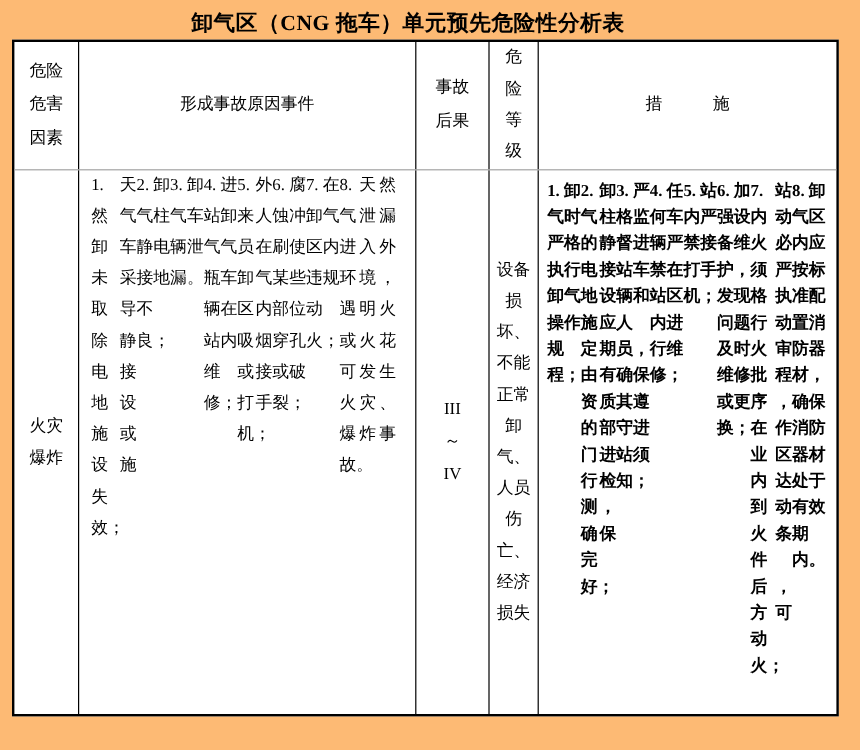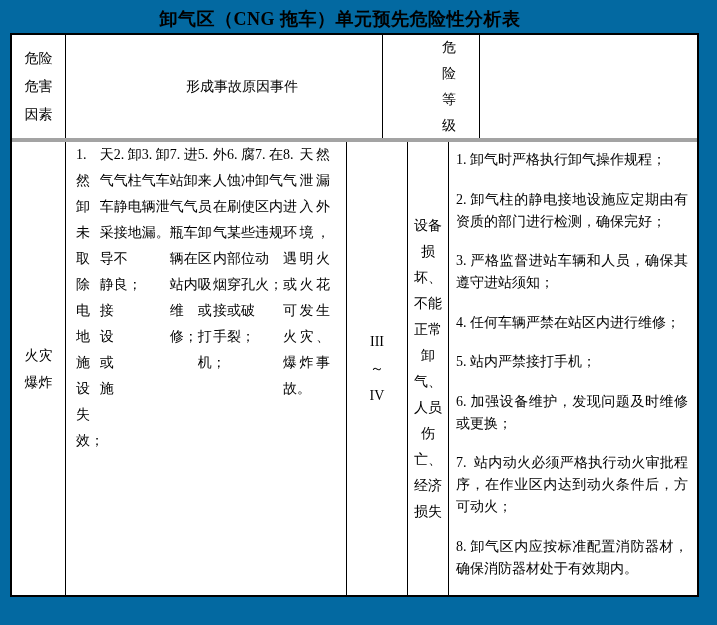--- a/index.html
+++ b/index.html
@@ -3,41 +3,41 @@
 <meta charset="utf-8">
 <style>
   * { box-sizing: border-box; }
   html, body { margin: 0; padding: 0; }
   body {
     width: 717px; height: 625px;
     background: #ffffff;
     color: #000000;
     font-family: "Liberation Serif", "DejaVu Serif", serif;
   }
-  .page { position: relative; width: 717px; height: 625px; background: #0369a1; overflow: hidden; }
+  .page { position: relative; width: 717px; height: 625px; background: #fdba74; overflow: hidden; }
 
   .doc-title {
     position: absolute; top: 7px; left: 0; width: 680px;
     text-align: center;
     font-size: 18px; font-weight: 700;
     letter-spacing: 0.5px;
     white-space: pre;
   }
 
   .hz-table {
     position: absolute; left: 10px; top: 33px;
     width: 689px; height: 564px;
     border: 2px solid #000;
     display: grid;
     grid-template-rows: 107px 1fr;
     background: #fff;
     font-size: 14px;
   }
   .tr { display: grid; grid-template-columns: 54px 281px 61px 41px 1fr; min-height: 0; }
-  .tr.header { border-bottom: 4px solid #a3a3a3; gap: 36px; }
+  .tr.header { border-bottom: 1px solid #a3a3a3; }
   .td { border-right: 1px solid #000; min-width: 0; overflow: hidden; }
   .td:last-child { border-right: none; }
 
   .center {
     display: flex; flex-direction: column;
     align-items: center; justify-content: center;
     text-align: center;
   }
 
   
@@ -53,22 +53,23 @@
     padding: 0 16px 0 10px;
   }
   .cause { margin: 0 0 9px 0; line-height: 26px; text-align: justify; }
   .cause:nth-child(7) { margin-bottom: 12px; }
   .cause:last-child { margin-bottom: 0; }
 
   .cell-consequence .v-line { line-height: 26px; white-space: pre; }
   .cell-risk .v-line { line-height: 27px; white-space: pre; }
 
   .cell-measures {
-    display: flex; flex-direction: column; justify-content: space-between;
+    display: flex; flex-direction: row; justify-content: flex-start;
     padding: 7px 9px 0 7px;
+    font-weight: bold;
   }
   .measure { margin: 0 0 16px 0; line-height: 22px; text-align: justify; }
   .measure:last-child { margin-bottom: 15px; }
 </style>
 </head>
 <body>
 
 <div class="page">
 
   <div class="doc-title">卸气区（CNG 拖车）单元预先危险性分析表</div>
@@ -76,20 +77,24 @@
   <div class="hz-table">
 
     <div class="tr header">
       <div class="td center">
         <div class="h-line">危险</div>
         <div class="h-line">危害</div>
         <div class="h-line">因素</div>
       </div>
       <div class="td center">
         <div class="h-line">形成事故原因事件</div>
+      </div>
+      <div class="td center">
+        <div class="h-line">事故</div>
+        <div class="h-line">后果</div>
       </div>
       <div class="td center h-risk">
         <div class="h-line">危</div>
         <div class="h-line">险</div>
         <div class="h-line">等</div>
         <div class="h-line">级</div>
       </div>
       <div class="td center h-measures">
         <span class="h-line">措</span>
         <span class="h-line">施</span>
@@ -100,21 +105,21 @@
 
       <div class="td center cell-hazard">
         <div class="h-line">火灾</div>
         <div class="h-line">爆炸</div>
       </div>
 
       <div class="td cell-causes">
         <p class="cause">1.&nbsp; 天然气卸车未采取导除静电接地设施或设施失效；</p>
         <p class="cause">2. 卸气柱静电接地不良；</p>
         <p class="cause">3. 卸气车辆泄漏。</p>
-        <p class="cause">7. 进站卸气气瓶车辆在站内维修；</p>
+        <p class="cause">4. 进站卸气气瓶车辆在站内维修；</p>
         <p class="cause">5. 外来人员在卸气区内吸烟或接打手机；</p>
         <p class="cause">6. 腐蚀冲刷使某些部位穿孔或破裂；</p>
         <p class="cause">7. 在卸气区内违规动火；</p>
         <p class="cause">8. 天然气泄漏进入外环境，遇明火或火花可发生火灾、爆炸事故。</p>
       </div>
 
       <div class="td center cell-risk">
         <div class="v-line">III</div>
         <div class="v-line">～</div>
         <div class="v-line">IV</div>

